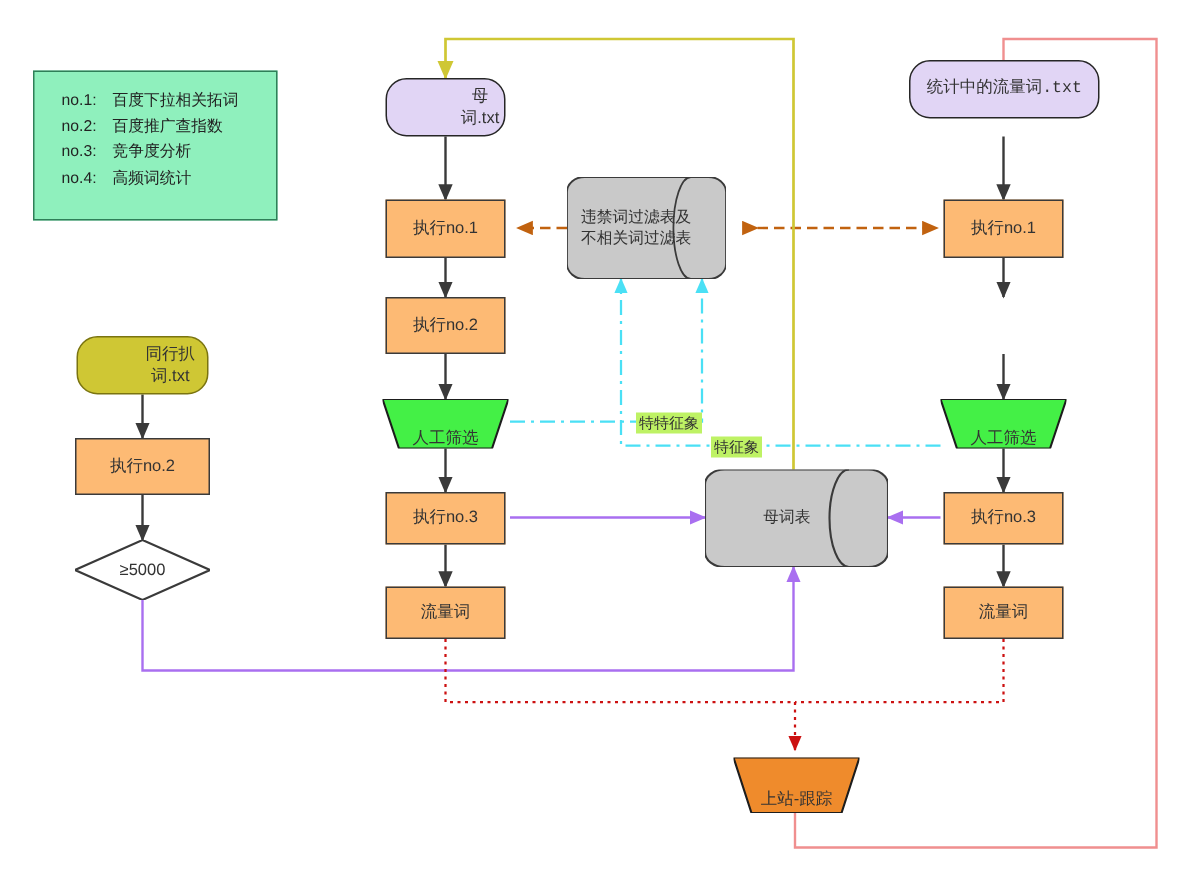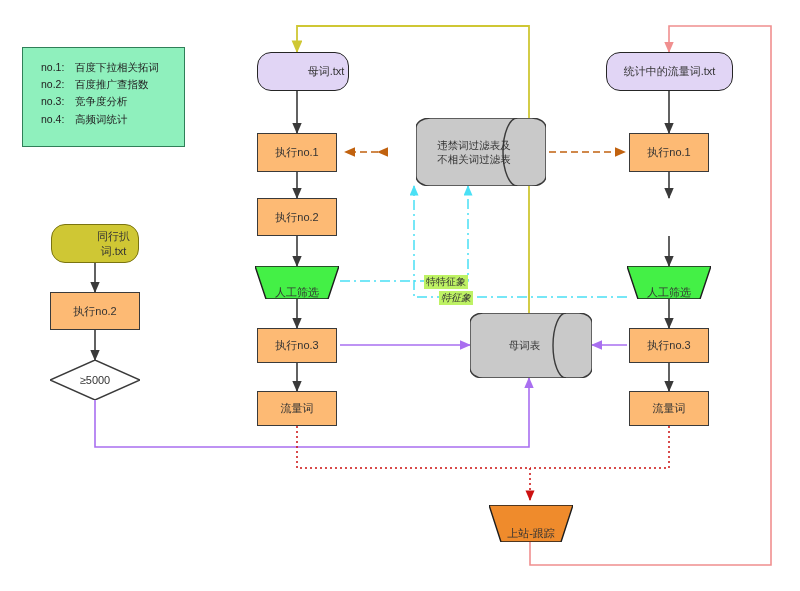--- a/index.html
+++ b/index.html
@@ -122,23 +122,23 @@
       </div>
       <div class="legend-row">
         <span class="legend-key">no.3:</span><span>竞争度分析</span>
       </div>
       <div class="legend-row">
         <span class="legend-key">no.4:</span><span>高频词统计</span>
       </div>
     </div>
   </div>
 
-  <div class="node round purple" style="left:257px;top:52px;width:92px;height:39px;padding-left:46px;">母词.txt</div>
-
-  <div class="node round purple" style="left:606px;top:52px;width:127px;height:39px;">统计中的流量词.txt</div>
+  <div class="node round purple" style="left:257px;top:52px;width:80px;height:39px;padding-left:46px;">母词.txt</div>
+
+  <div class="node round purple" style="left:606px;top:40px;width:127px;height:39px;font-family:Liberation Mono, monospace;">统计中的流量词.txt</div>
 
   <div class="node round olive" style="left:51px;top:224px;width:88px;height:39px;padding-left:37px;">同行扒词.txt</div>
 
   <div class="node rect" style="left:257px;top:133px;width:80px;height:39px;">执行no.1</div>
   <div class="node rect" style="left:257px;top:198px;width:80px;height:38px;">执行no.2</div>
 
   <div class="node trap" style="left:255px;top:266px;width:84px;height:33px;">
     <svg class="tshape" viewBox="0 0 84 33" preserveAspectRatio="none" xmlns="http://www.w3.org/2000/svg">
       <polygon points="0,0 84,0 73,33 11,33" fill="#44f046" stroke="#1d1d1d" stroke-width="1.4"></polygon>
     </svg>
@@ -162,21 +162,21 @@
 
   <div class="node rect" style="left:50px;top:292px;width:90px;height:38px;">执行no.2</div>
 
   <div class="node diamond" style="left:50px;top:360px;width:90px;height:40px;">
     <svg class="dshape" viewBox="0 0 90 40" preserveAspectRatio="none" xmlns="http://www.w3.org/2000/svg">
       <polygon points="45,0 90,20 45,40 0,20" fill="#ffffff" stroke="#3a3a3a" stroke-width="1.4"></polygon>
     </svg>
     <span class="dlabel">≥5000</span>
   </div>
 
-  <div class="node cyl" style="left:378px;top:118px;width:130px;height:68px;margin-left:38px;">
+  <div class="node cyl" style="left:378px;top:118px;width:106px;height:68px;">
     <svg class="cshape" viewBox="0 0 127 68" preserveAspectRatio="none" xmlns="http://www.w3.org/2000/svg">
       <path d="M0,10 A14,10 0 0 1 14,0 L113,0 A14,10 0 0 1 127,10 L127,58 A14,10 0 0 1 113,68 L14,68 A14,10 0 0 1 0,58 Z" fill="#c9c9c9" stroke="#3a3a3a" stroke-width="1.4"></path>
       <path d="M99,0 A14,34 0 0 0 99,68" fill="none" stroke="#3a3a3a" stroke-width="1.4"></path>
     </svg>
     <span class="clabel" style="margin-left:-14px;">违禁词过滤表及
 不相关词过滤表</span>
   </div>
 
   <div class="node trap" style="left:489px;top:505px;width:84px;height:37px;">
     <svg class="tshape" viewBox="0 0 84 37" preserveAspectRatio="none" xmlns="http://www.w3.org/2000/svg">
@@ -187,15 +187,15 @@
 
   <div class="node cyl" style="left:470px;top:313px;width:122px;height:65px;">
     <svg class="cshape" viewBox="0 0 122 65" preserveAspectRatio="none" xmlns="http://www.w3.org/2000/svg">
       <path d="M0,10 A13,10 0 0 1 13,0 L109,0 A13,10 0 0 1 122,10 L122,55 A13,10 0 0 1 109,65 L13,65 A13,10 0 0 1 0,55 Z" fill="#c9c9c9" stroke="#3a3a3a" stroke-width="1.4"></path>
       <path d="M96,0 A13,32.5 0 0 0 96,65" fill="none" stroke="#3a3a3a" stroke-width="1.4"></path>
     </svg>
     <span class="clabel" style="margin-left:-13px;">母词表</span>
   </div>
 
   <div class="edgelabel" style="left:424px;top:275px;">特特征象</div>
-  <div class="edgelabel" style="left:439px;top:291px;font-style:italic;">特征象</div>
+  <div class="edgelabel" style="left:474px;top:291px;">特征象</div>
 
 </div>
 
 </body></html>

